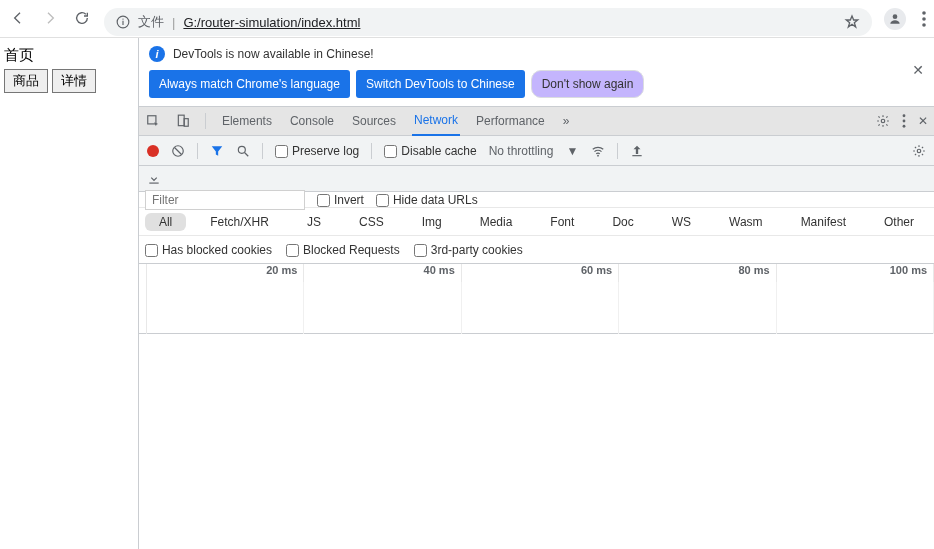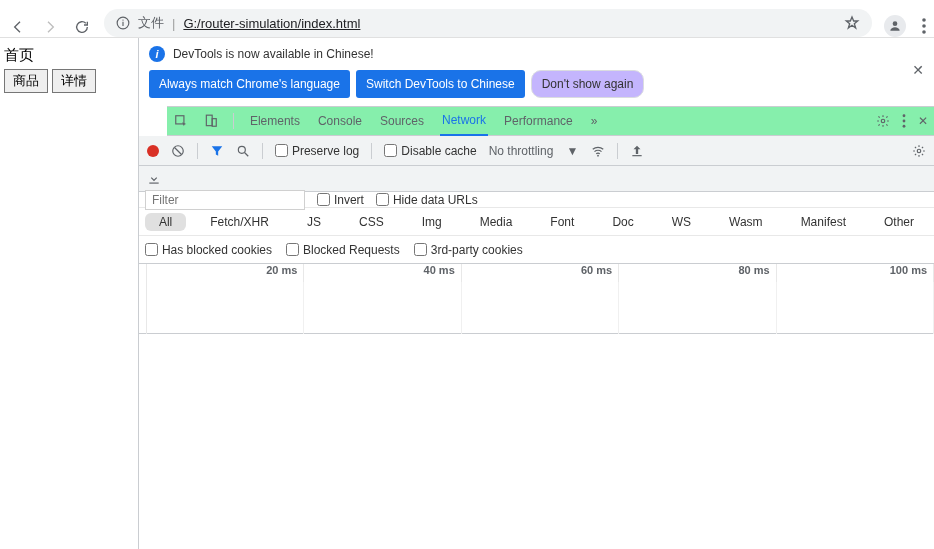--- a/index.html
+++ b/index.html
@@ -1,18 +1,18 @@
 <!DOCTYPE html>
 <html><head>
 <meta charset="utf-8">
 <style>
 * { margin: 0; padding: 0; box-sizing: border-box; font-family: Arial, "Microsoft YaHei", sans-serif; }
 body { width: 934px; height: 549px; background: #fff; overflow: hidden; }
 
-.browser-bar { height: 38px; display: flex; align-items: flex-end; padding: 0 8px; gap: 12px; border-bottom: 1px solid #e0e0e0; }
+.browser-bar { height: 38px; display: flex; align-items: flex-start; padding: 8px 8px; gap: 12px; border-bottom: 1px solid #e0e0e0; }
 .nav-btn { width: 20px; height: 20px; display: flex; align-items: center; justify-content: center; color: #5f6368; cursor: pointer; }
 .nav-btn.disabled { color: #bdbdbd; }
 .addr-bar { flex: 1; height: 28px; background: #f1f3f4; border-radius: 14px; display: flex; align-items: center; padding: 0 12px; gap: 8px; color: #5f6368; font-size: 13px; }
 .addr-text { color: #202124; text-decoration: underline; }
 .addr-sep { color: #9e9e9e; }
 .right-icons { display: flex; gap: 16px; align-items: center; color: #5f6368; }
 .profile { width: 22px; height: 22px; background: #e8eaed; border-radius: 50%; display: flex; align-items: center; justify-content: center; }
 
 .main { display: flex; height: 511px; }
 .page-content { width: 394px; padding: 8px 4px; font-size: 14px; }
@@ -21,31 +21,31 @@
 .page-btn { border: 1px solid #767676; background: #efefef; padding: 2px 8px; font-size: 13px; cursor: pointer; }
 
 .devtools { flex: 1; border-left: 1px solid #cacdd1; display: flex; flex-direction: column; font-size: 12px; color: #333; }
 .banner { background: #fff; padding: 8px 10px; display: flex; align-items: center; gap: 8px; position: relative; }
 .info-icon { width: 16px; height: 16px; background: #1a73e8; border-radius: 50%; color: #fff; display: flex; align-items: center; justify-content: center; font-size: 11px; font-style: italic; font-weight: bold; }
 .banner-close { position: absolute; right: 10px; top: 24px; font-size: 14px; color: #5f6368; cursor: pointer; }
 .banner-buttons { padding: 0 10px 8px; display: flex; gap: 6px; }
 .blue-btn { background: #1a73e8; color: #fff; border: none; padding: 6px 10px; border-radius: 3px; font-size: 12px; cursor: pointer; }
 .white-btn { background: #c4b5fd; color: #333; border: 1px solid #dadce0; padding: 6px 10px; border-radius: 10px; font-size: 12px; cursor: pointer; }
 
-.tab-bar { height: 30px; border-top: 1px solid #cacdd1; border-bottom: 1px solid #cacdd1; background: #86efac; display: flex; align-items: center; padding: 0 6px; gap: 14px; margin-left: 28px; }
+.tab-bar { height: 30px; border-top: 1px solid #cacdd1; border-bottom: 1px solid #cacdd1; background: #e5e5e5; display: flex; align-items: center; padding: 0 6px; gap: 14px; }
 .tab-icon { color: #5f6368; width: 16px; display: flex; justify-content: center; }
 .tab { color: #5f6368; cursor: pointer; padding: 0 2px; height: 30px; display: flex; align-items: center; }
 .tab.active { color: #1a73e8; border-bottom: 2px solid #1a73e8; }
 .tab-right { margin-left: auto; display: flex; gap: 12px; color: #5f6368; }
 
 .toolbar { height: 30px; background: #f1f3f4; border-bottom: 1px solid #cacdd1; display: flex; align-items: center; padding: 0 8px; gap: 12px; }
 .rec-dot { width: 12px; height: 12px; background: #d93025; border-radius: 50%; }
 .tb-icon { color: #5f6368; width: 14px; display: flex; justify-content: center; }
 .tb-icon.blue { color: #1a73e8; }
-.chk { display: flex; align-items: center; gap: 4px; color: #333; }
+.chk { display: flex; align-items: flex-end; gap: 4px; color: #333; }
 .chk input { width: 13px; height: 13px; }
 .toolbar2 { height: 26px; background: #f1f3f4; border-bottom: 1px solid #cacdd1; display: flex; align-items: center; padding: 0 8px; }
 
 .filter-row { height: 16px; display: flex; align-items: center; padding: 0 6px; gap: 12px; border-bottom: 1px solid #e8e8e8; }
 .filter-input { width: 160px; height: 20px; border: 1px solid #d0d0d0; padding: 0 6px; font-size: 12px; color: #9e9e9e; }
 .type-row { height: 28px; display: flex; align-items: center; padding: 0 6px; gap: 10px; border-bottom: 1px solid #e8e8e8; }
 .type-item { cursor: pointer; color: #333; padding: 2px 14px; }
 .type-item.active { background: #e0e0e0; border-radius: 6px; }
 .check-row { height: 28px; display: flex; align-items: center; padding: 0 6px; gap: 14px; border-bottom: 1px solid #cacdd1; }
 

